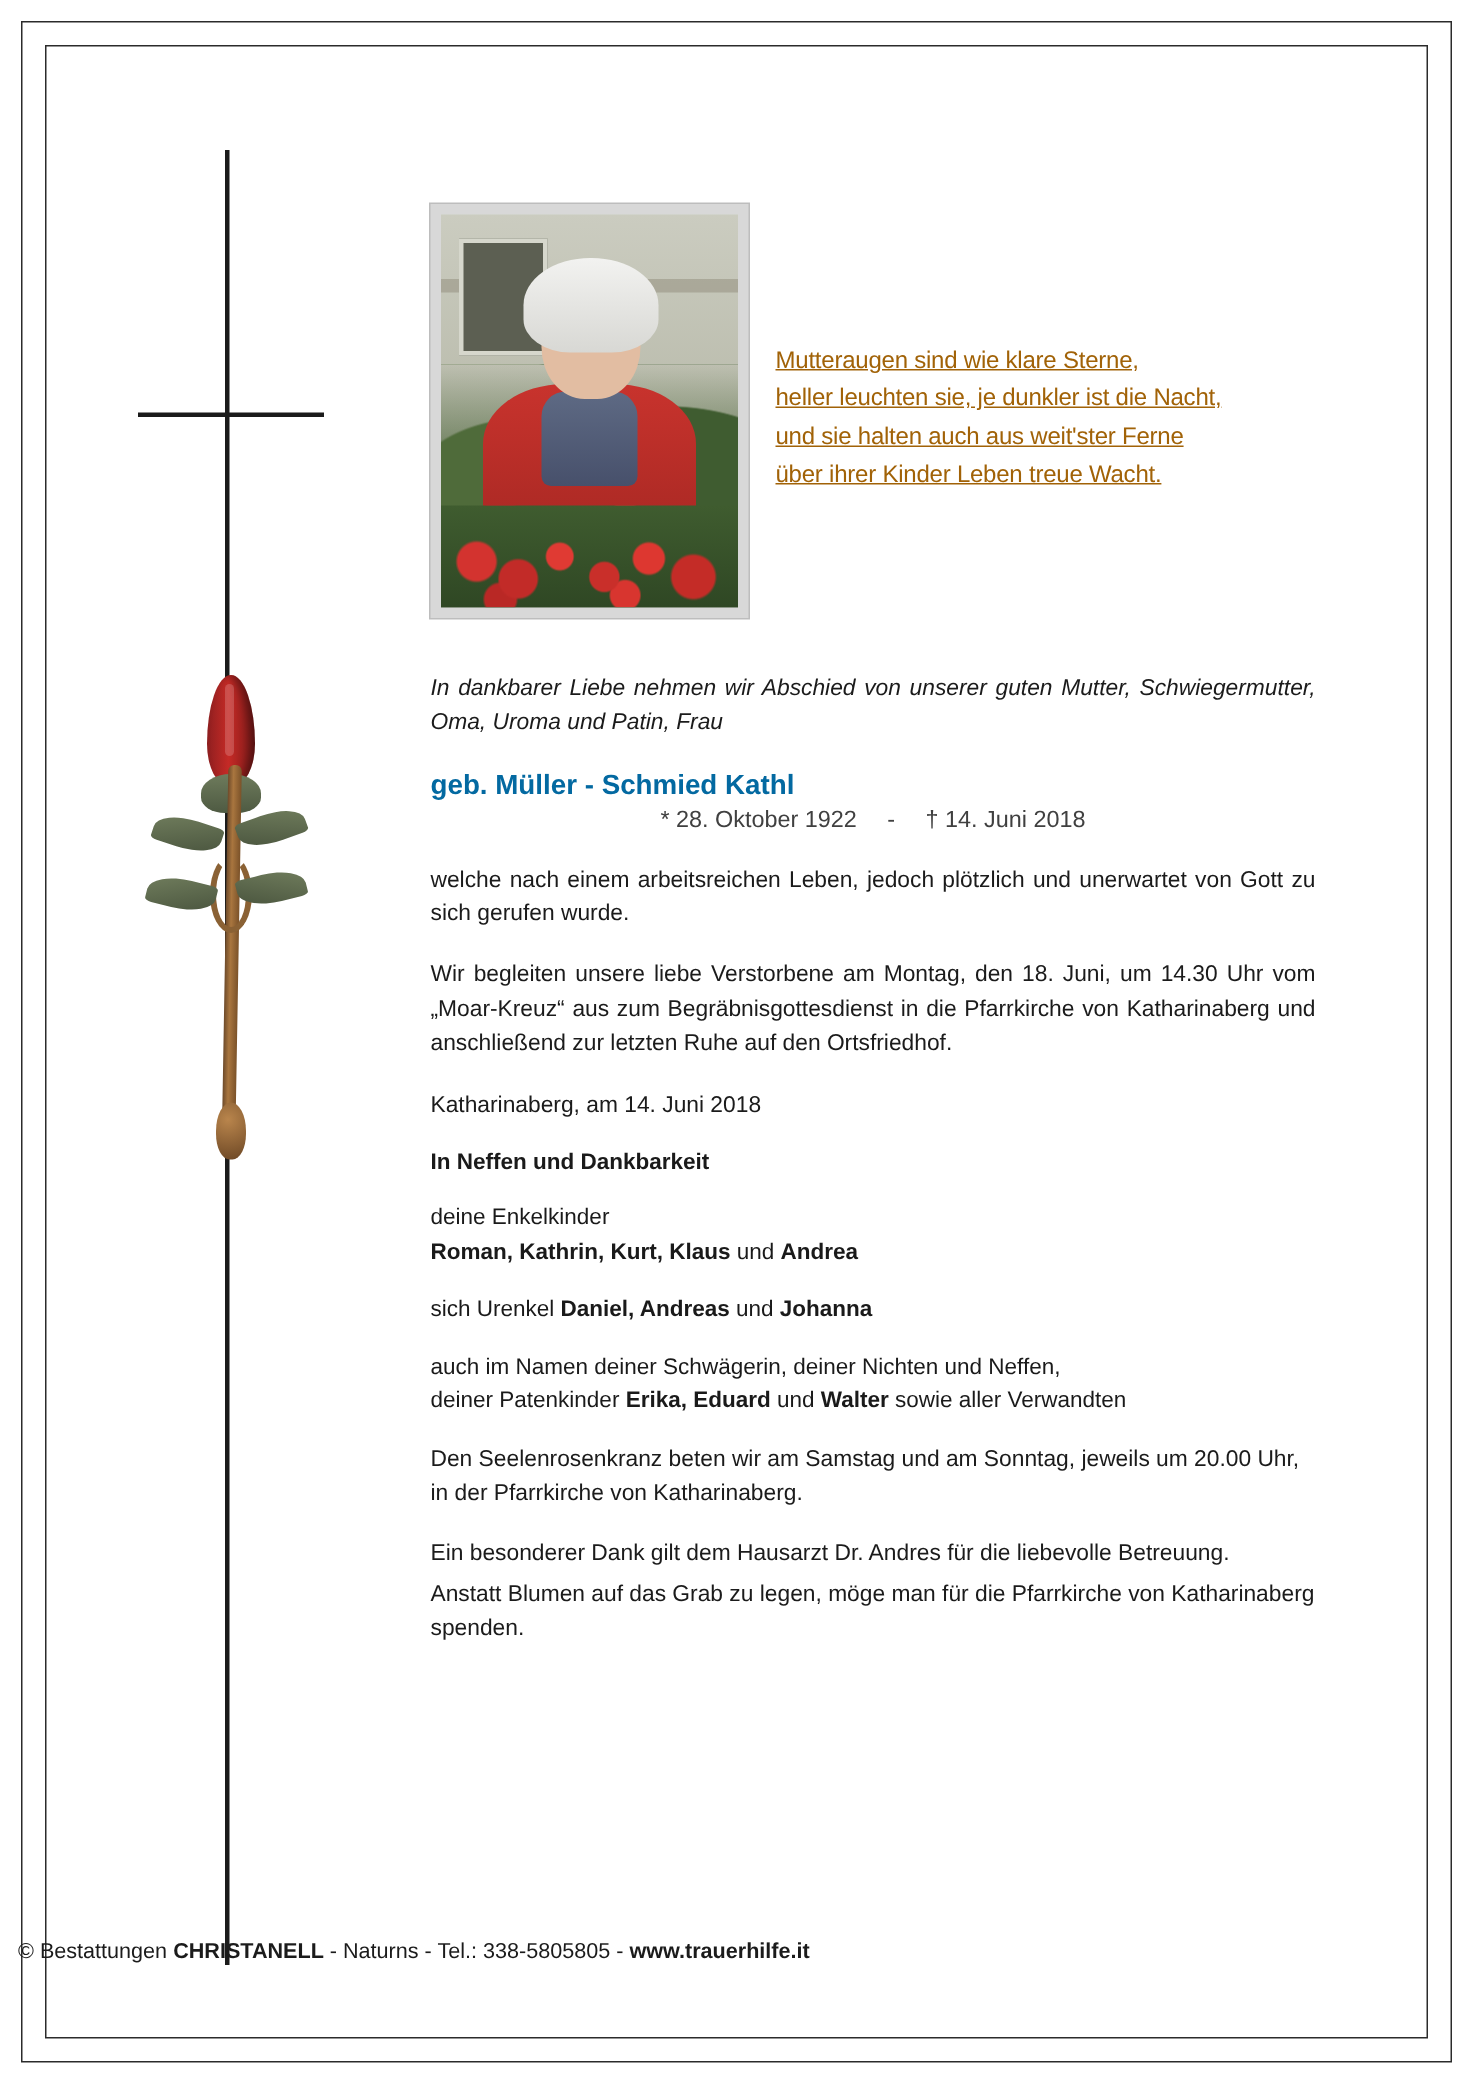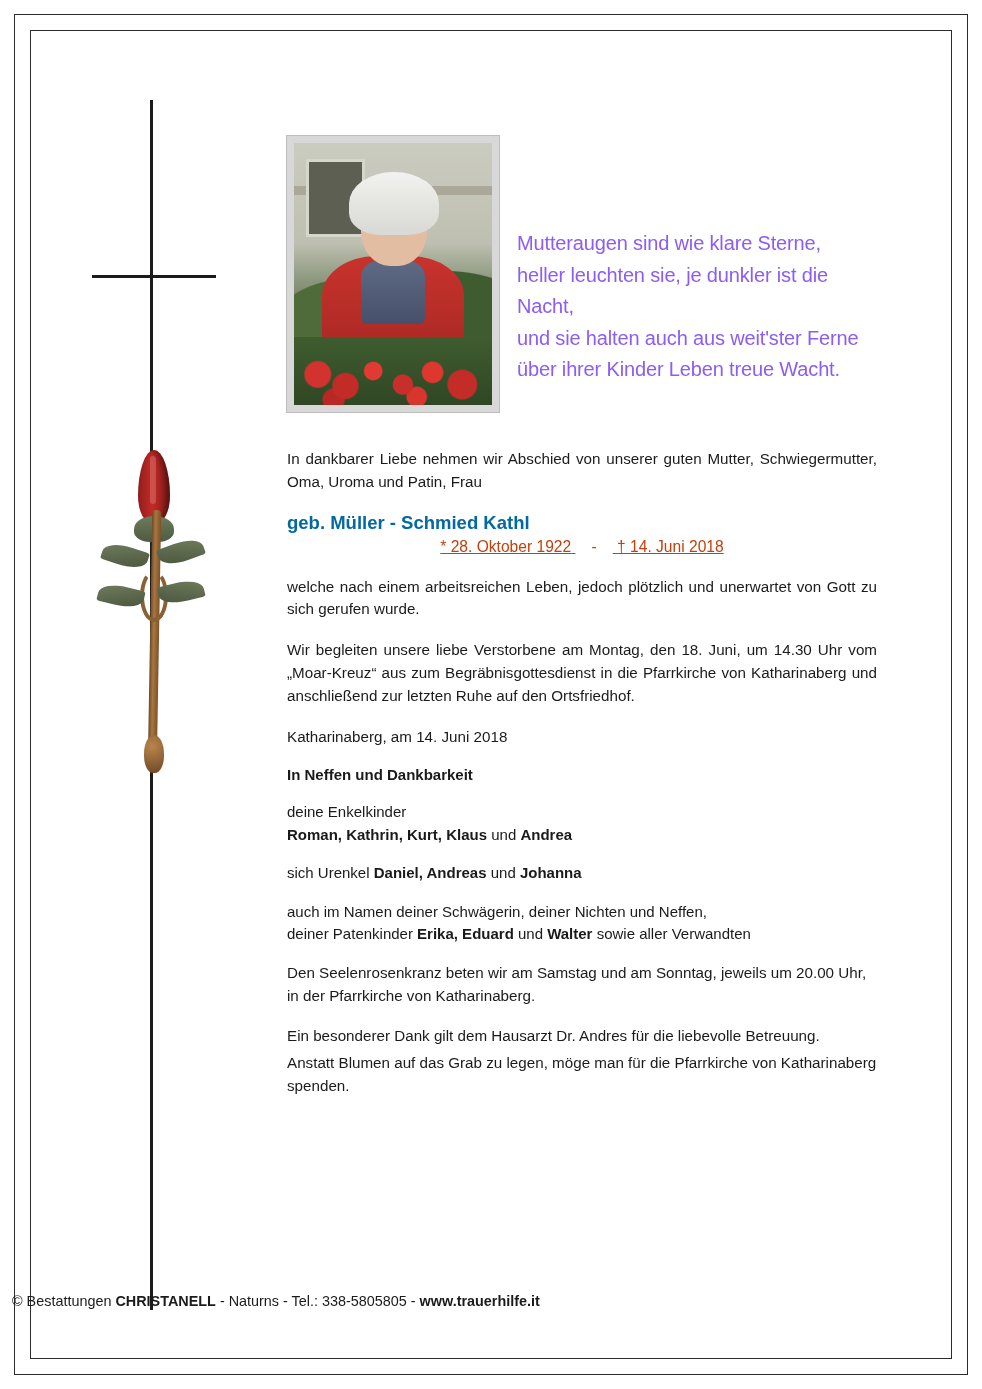--- a/index.html
+++ b/index.html
@@ -198,58 +198,58 @@
     width: 32%; height: 24%;
     background: linear-gradient(to bottom, #5e6a84, #47506b);
     border-radius: 26% 26% 10% 10%;
   }
 
   
   .verse {
     position: absolute;
     left: 517px; top: 228px;
     width: 360px;
-    font-size: 20px;
+    font-size: 16px;
     line-height: 1.58;
-    color: #8b5cf6;
+    color: #a16207;
     letter-spacing: -0.15px;
+    text-decoration: underline;
   }
   .content {
     position: absolute;
     left: 287px; top: 448px;
     width: 590px;
   }
   .p {
     font-size: 15.2px;
     line-height: 1.5;
     margin: 0 0 18px 0;
     color: #1b1b1b;
   }
-  .intro { text-align: justify; }
+  .intro { text-align: justify; font-style: italic; }
   .name {
     text-align: center;
     font-size: 30.5px;
     font-weight: bold;
     letter-spacing: .3px;
     margin: 6px 0 2px;
     color: #111;
   }
   .maiden {
     text-align: left;
     font-size: 18.5px;
     font-weight: bold;
     margin: 0 0 4px;
     color: #0369a1;
   }
   .dates {
     text-align: center;
     font-size: 15.6px;
     margin: 0 0 20px;
-    color: #c2410c;
-    text-decoration: underline;
+    color: #404040;
   }
   .dates .sep { display:inline-block; padding: 0 16px; }
   .justify { text-align: justify; }
   .bold { font-weight: bold; }
   .tight { margin-bottom: 14px; }
   .thanks-title {
     font-weight: bold;
     font-size: 15px;
     margin: 0 0 18px;
   }

